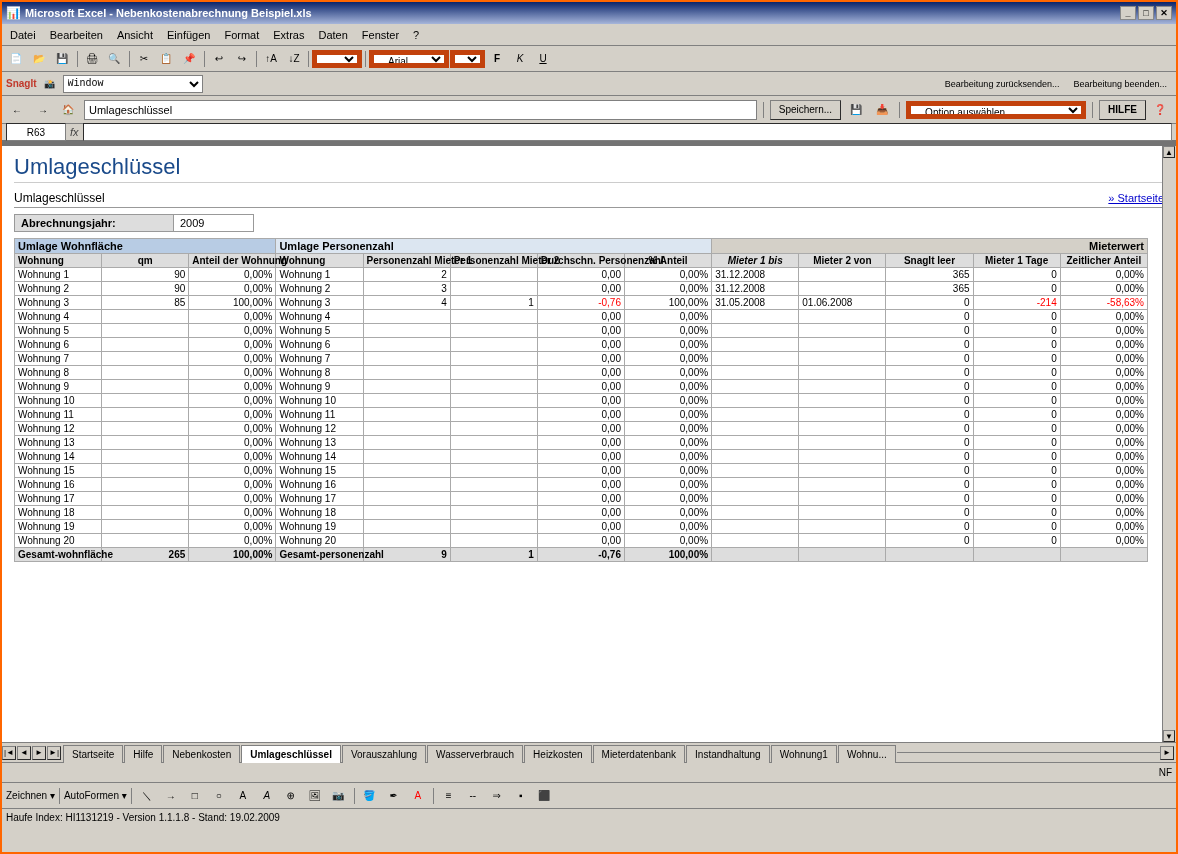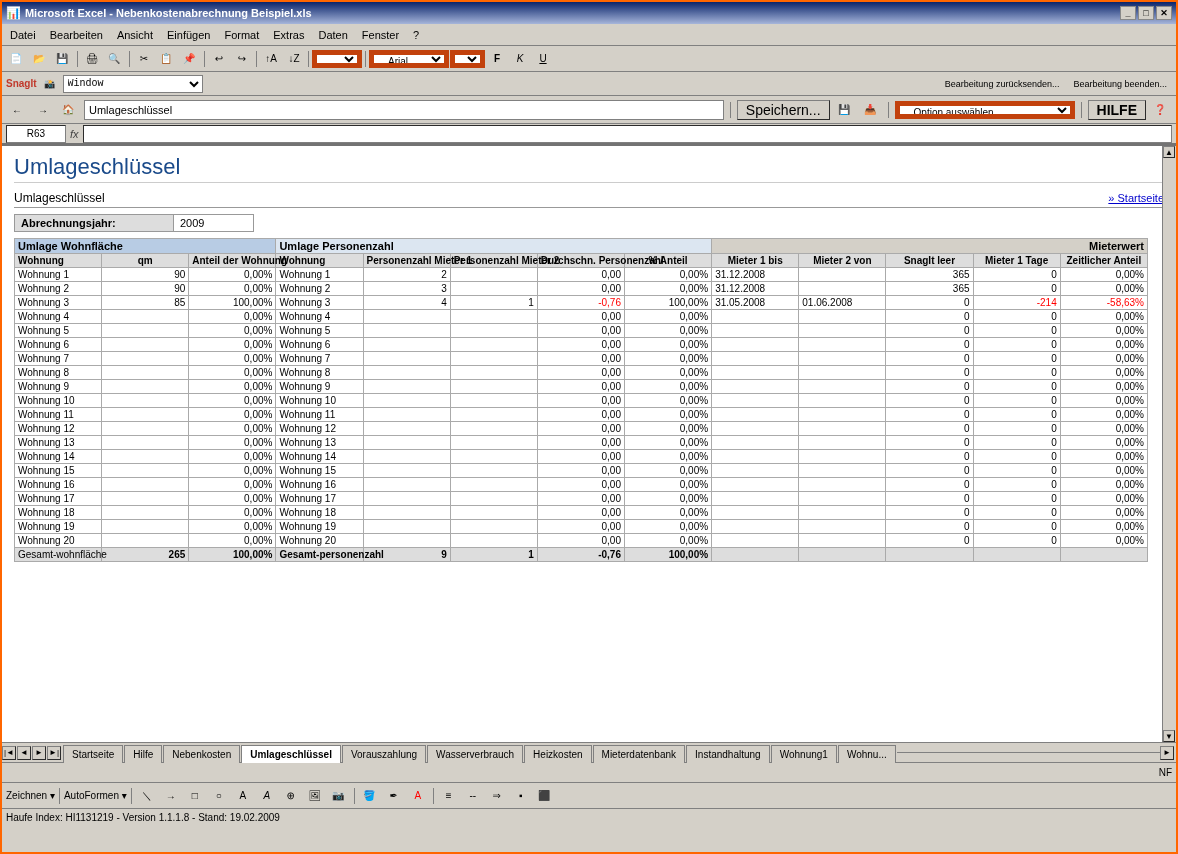--- a/index.html
+++ b/index.html
@@ -80,31 +80,31 @@
     .web-toolbar {
       background: #d4d0c8;
       height: 28px;
       display: flex;
       align-items: center;
       padding: 2px 4px;
       gap: 4px;
       border-bottom: 1px solid #808080;
     }
     .web-address { flex: 1; height: 20px; font-size: 11px; background: white; border: 1px solid #808080; padding: 0 4px; }
-    .web-btn { height: 20px; padding: 0 8px; font-size: 14px; background: #d4d0c8; border: 1px outset #808080; cursor: pointer; }
+    .web-btn { height: 20px; padding: 0 8px; font-size: 10px; background: #d4d0c8; border: 1px outset #808080; cursor: pointer; }
 
     
     .formula-bar {
       background: #d4d0c8;
       height: 22px;
       display: flex;
       align-items: center;
       padding: 0 4px;
       gap: 4px;
-      border-bottom: 3px solid #737373;
+      border-bottom: 6px solid #737373;
     }
     .name-box { width: 60px; height: 18px; border: 1px inset #808080; background: white; font-size: 10px; padding: 0 2px; text-align: center; }
     .formula-input { flex: 1; height: 18px; border: 1px inset #808080; background: white; font-size: 10px; padding: 0 2px; }
 
     
     .spreadsheet-area {
       background: white;
       overflow: hidden;
       position: relative;
       height: 624px;
@@ -364,21 +364,21 @@
         </tr>
         <tr>
           <th style="width:80px; text-align:left;">Wohnung</th>
           <th style="width:35px;">qm</th>
           <th style="width:60px;">Anteil der Wohnung</th>
           <th style="width:80px; text-align:left;">Wohnung</th>
           <th style="width:60px;">Personenzahl Mieter 1</th>
           <th style="width:60px;">Personenzahl Mieter 2</th>
           <th style="width:65px;">Durchschn. Personenzahl</th>
           <th style="width:50px;">% Anteil</th>
-          <th style="width:70px;">Mieter 1 bis</th>
+          <th style="width:70px;font-style:italic;">Mieter 1 bis</th>
           <th style="width:70px;">Mieter 2 von</th>
           <th style="width:55px;">SnagIt leer</th>
           <th style="width:55px;">Mieter 1 Tage</th>
           <th style="width:60px;">Zeitlicher Anteil</th>
         </tr>
       </thead>
       <tbody id="table-body">
       <tr>
             <td>Wohnung 1</td>
             <td class="num">90</td>
@@ -675,21 +675,21 @@
             <td class="num">0,00%</td>
             <td></td>
             <td></td>
             <td class="num">0</td>
             <td class="num">0</td>
             <td class="num">0,00%</td>
           </tr>
         </tbody>
       <tfoot>
         <tr class="total-row">
-          <td style="font-weight:normal;">Gesamt-wohnfläche</td>
+          <td style="font-weight:bold;">Gesamt-wohnfläche</td>
           <td class="num">265</td>
           <td class="num">100,00%</td>
           <td style="font-weight:bold;">Gesamt-personenzahl</td>
           <td class="num">9</td>
           <td class="num">1</td>
           <td class="num">-0,76</td>
           <td class="num">100,00%</td>
           <td></td>
           <td></td>
           <td></td>

